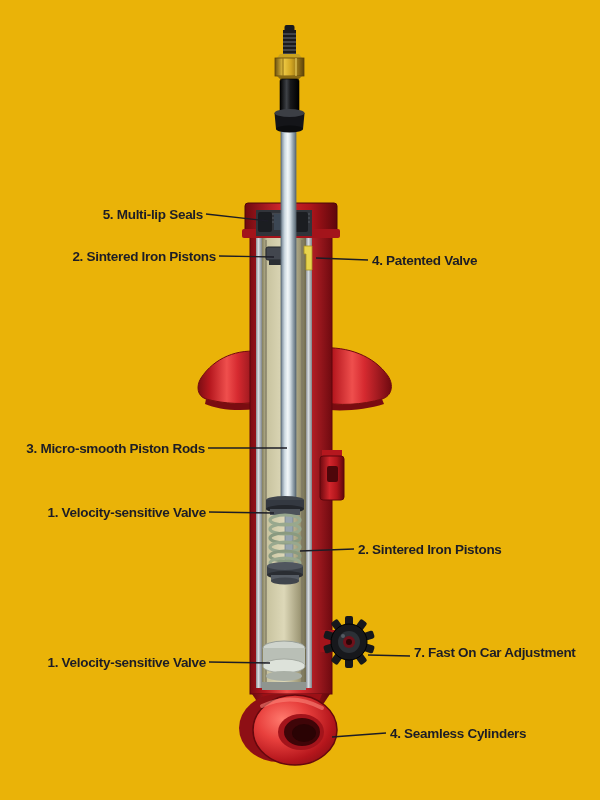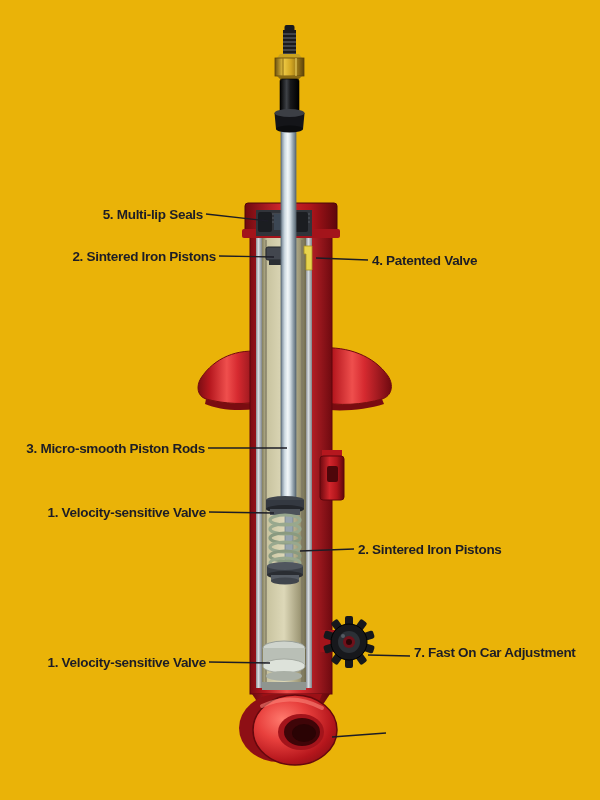--- a/index.html
+++ b/index.html
@@ -224,14 +224,15 @@
   </svg>
 
   <div class="diagram-label left" style="right:397px; top:214px;">5. Multi-lip Seals</div>
   <div class="diagram-label left" style="right:384px; top:256px;">2. Sintered Iron Pistons</div>
   <div class="diagram-label right" style="left:372px;  top:260px;">4. Patented Valve</div>
   <div class="diagram-label left" style="right:395px; top:448px;">3. Micro-smooth Piston Rods</div>
   <div class="diagram-label left" style="right:394px; top:512px;">1. Velocity-sensitive Valve</div>
   <div class="diagram-label right" style="left:358px;  top:549px;">2. Sintered Iron Pistons</div>
   <div class="diagram-label left" style="right:394px; top:662px;">1. Velocity-sensitive Valve</div>
   <div class="diagram-label right" style="left:414px;  top:652px;">7. Fast On Car Adjustment</div>
+  <div class="diagram-label right" style="left:390px;  top:733px;">4. Seamless Cylinders</div>
 
 </div>
 
 </body></html>

